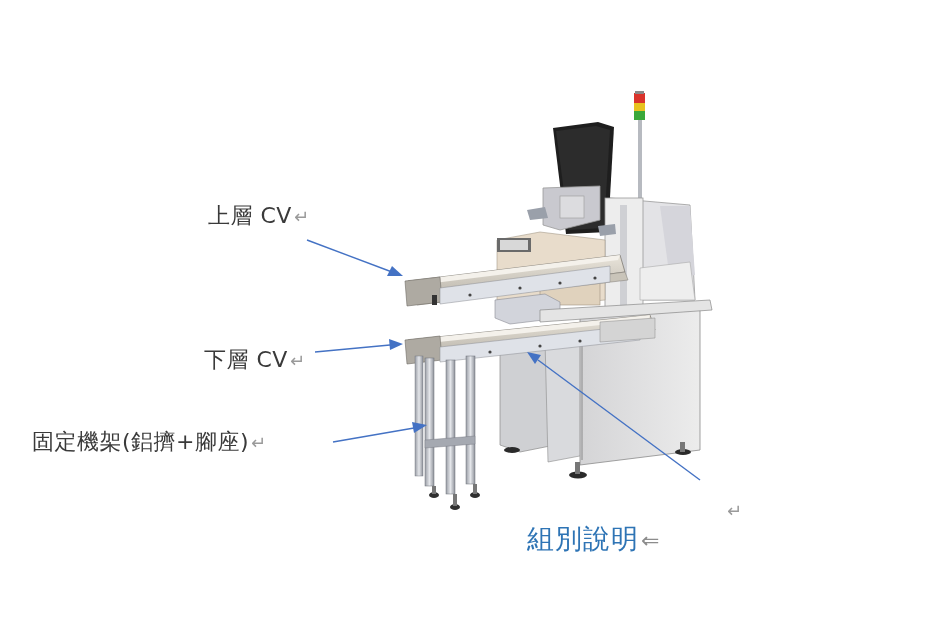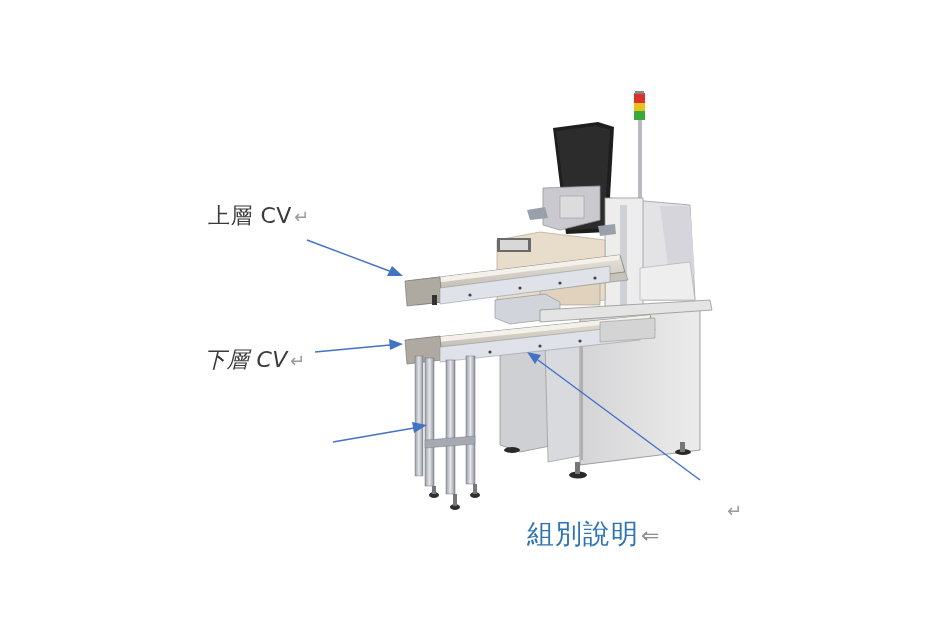--- a/index.html
+++ b/index.html
@@ -4,21 +4,21 @@
   <style>
     html, body { margin: 0; padding: 0; background: #ffffff; }
     body { width: 950px; height: 633px; position: relative; overflow: hidden;
            font-family: "DejaVu Sans", "Liberation Sans", sans-serif; }
     .stage { position: absolute; left: 0; top: 0; width: 950px; height: 633px; }
     svg.art { position: absolute; left: 0; top: 0; }
     .label { position: absolute; color: #3a3a3a; font-size: 22px; white-space: nowrap;
              line-height: 26px; letter-spacing: 0.5px; }
     .label .ret { color: #9a9a9a; font-size: 18px; margin-left: 2px; }
     .caption { position: absolute; color: #2e74b5; font-size: 27px; white-space: nowrap;
-               line-height: 29px; letter-spacing: 1px; }
+               line-height: 40px; letter-spacing: 1px; }
     .caption .ret { color: #8c8c8c; font-size: 22px; margin-left: 2px; }
     .lone-ret { position: absolute; color: #9a9a9a; font-size: 18px; }
   </style>
 </head>
 <body>
 
 <div class="stage">
 
   <svg class="art" width="950" height="633" viewBox="0 0 950 633">
     <defs>
@@ -129,24 +129,27 @@
       <polygon points="427,425 412,422 414,433" stroke="none"></polygon>
       <line x1="700" y1="480" x2="538" y2="360"></line>
       <polygon points="527,352 541,355 535,364" stroke="none"></polygon>
     </g>
   </svg>
 
   <div class="label" style="left:208px; top:203px;">
     <span>上層 CV</span><span class="ret">↵</span>
   </div>
 
-  <div class="label" style="left:204px; top:347px;font-style:italic;">
+  <div class="label" style="left:204px; top:347px;">
     <span>下層 CV</span><span class="ret">↵</span>
   </div>
 
+  <div class="label" style="left:32px; top:429px;">
+    <span>固定機架(鋁擠+腳座)</span><span class="ret">↵</span>
+  </div>
 
 
   <div class="lone-ret" style="left:727px; top:500px;">↵</div>
 
   <div class="caption" style="left:527px; top:519px;">
     <span>組別說明</span><span class="ret">⇐</span>
   </div>
 
 </div>
 

